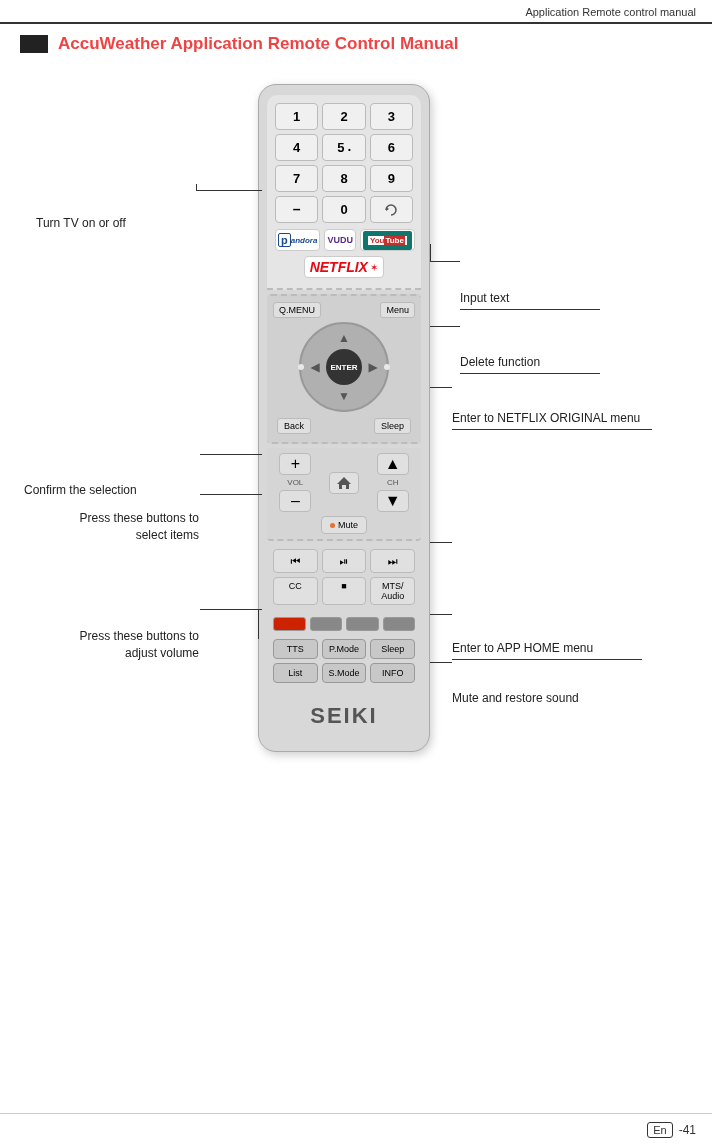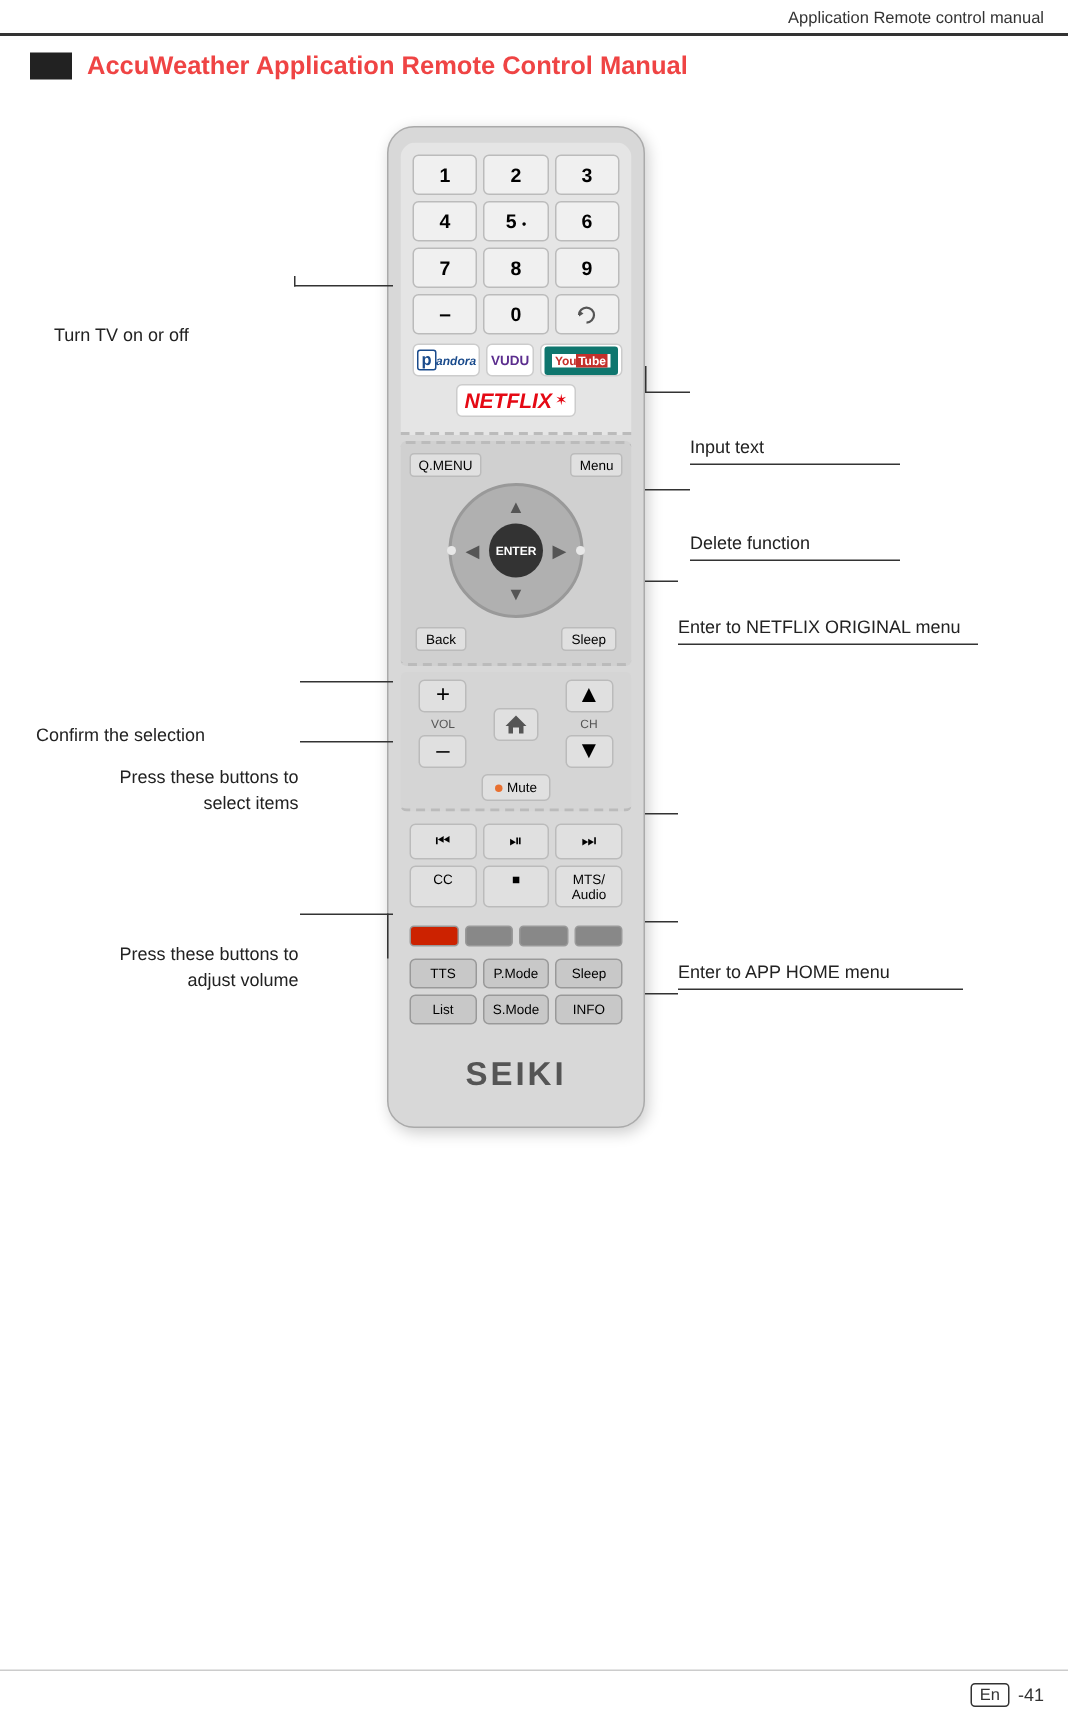--- a/index.html
+++ b/index.html
@@ -749,20 +749,23 @@
   <div class="ann-line" style="left:430px; top:323px; width:22px; height:1px;"></div>
 
   <div class="ann-line" style="left:430px; top:478px; width:22px; height:1px;"></div>
 
   <div class="ann" style="left:452px; top:540px; width:230px;">
     <span>Enter to APP HOME menu</span>
     <div style="border-bottom:1px solid #333; margin-top:2px; width:190px;"></div>
   </div>
   <div class="ann-line" style="left:430px; top:550px; width:22px; height:1px;"></div>
 
+  <div class="ann" style="left:452px; top:590px; width:230px;">
+    <span>Mute and restore sound</span>
+  </div>
   <div class="ann-line" style="left:430px; top:598px; width:22px; height:1px;"></div>
 
 </div>
 
 <div class="page-footer">
   <span class="footer-badge">En</span>
   <span>-41</span>
 </div>
 
 </body></html>

